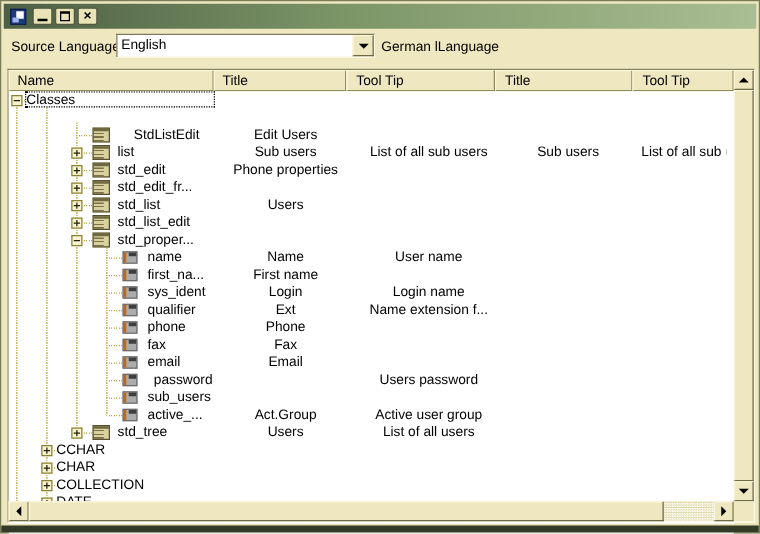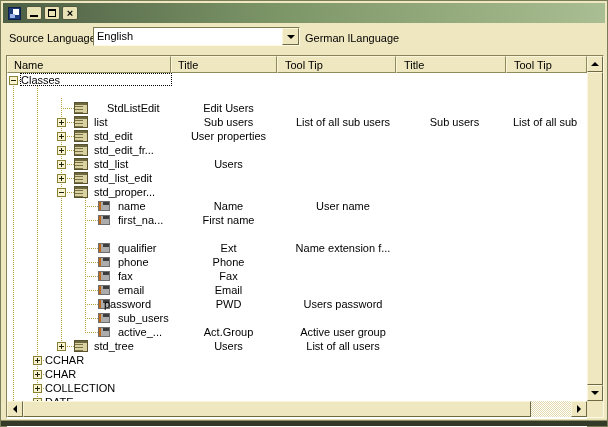--- a/index.html
+++ b/index.html
@@ -145,21 +145,21 @@
           <div class="cell" style="left: 506px; width: 68px;">List of all sub users</div>
         </div>
         <div class="row" style="top: 56px;">
           <div class="hstub" style="left: 54px; width: 13px;"></div>
           <div class="expbox" style="left: 50px;">
             <span class="h"></span>
             <span class="v"></span>
           </div>
           <div class="icon-form" style="left: 67px;"></div>
           <div class="rlabel" style="left: 87px;">std_edit</div>
-          <div class="cell" style="left: 169px; width: 105px;">User properties</div>
+          <div class="cell" style="left: 169px; width: 105px;">Phone properties</div>
         </div>
         <div class="row" style="top: 70px;">
           <div class="hstub" style="left: 54px; width: 13px;"></div>
           <div class="expbox" style="left: 50px;">
             <span class="h"></span>
             <span class="v"></span>
           </div>
           <div class="icon-form" style="left: 67px;"></div>
           <div class="rlabel" style="left: 87px;">std_edit_fr...</div>
         </div>
@@ -196,20 +196,27 @@
           <div class="rlabel" style="left: 111px;">name</div>
           <div class="cell" style="left: 169px; width: 105px;">Name</div>
           <div class="cell" style="left: 281px; width: 110px;">User name</div>
         </div>
         <div class="row" style="top: 140px;">
           <div class="hstub" style="left: 78px; width: 13px;"></div>
           <div class="icon-prop" style="left: 91px;"></div>
           <div class="rlabel" style="left: 111px;">first_na...</div>
           <div class="cell" style="left: 169px; width: 105px;">First name</div>
         </div>
+        <div class="row" style="top: 154px;">
+          <div class="hstub" style="left: 78px; width: 13px;"></div>
+          <div class="icon-prop" style="left: 91px;"></div>
+          <div class="rlabel" style="left: 111px;">sys_ident</div>
+          <div class="cell" style="left: 169px; width: 105px;">Login</div>
+          <div class="cell" style="left: 281px; width: 110px;">Login name</div>
+        </div>
         <div class="row" style="top: 168px;">
           <div class="hstub" style="left: 78px; width: 13px;"></div>
           <div class="icon-prop" style="left: 91px;"></div>
           <div class="rlabel" style="left: 111px;">qualifier</div>
           <div class="cell" style="left: 169px; width: 105px;">Ext</div>
           <div class="cell" style="left: 281px; width: 110px;">Name extension f...</div>
         </div>
         <div class="row" style="top: 182px;">
           <div class="hstub" style="left: 78px; width: 13px;"></div>
           <div class="icon-prop" style="left: 91px;"></div>
@@ -224,22 +231,21 @@
         </div>
         <div class="row" style="top: 210px;">
           <div class="hstub" style="left: 78px; width: 13px;"></div>
           <div class="icon-prop" style="left: 91px;"></div>
           <div class="rlabel" style="left: 111px;">email</div>
           <div class="cell" style="left: 169px; width: 105px;">Email</div>
         </div>
         <div class="row" style="top: 224px;">
           <div class="hstub" style="left: 78px; width: 13px;"></div>
           <div class="icon-prop" style="left: 91px;"></div>
-          <div class="rlabel" style="left: 97px;">password</div>
-          <div class="cell" style="left: 169px; width: 105px;">PWD</div>
+          <div class="rlabel" style="left: 116px;">password</div>
           <div class="cell" style="left: 281px; width: 110px;">Users password</div>
         </div>
         <div class="row" style="top: 238px;">
           <div class="hstub" style="left: 78px; width: 13px;"></div>
           <div class="icon-prop" style="left: 91px;"></div>
           <div class="rlabel" style="left: 111px;">sub_users</div>
         </div>
         <div class="row" style="top: 252px;">
           <div class="hstub" style="left: 78px; width: 13px;"></div>
           <div class="icon-prop" style="left: 91px;"></div>

